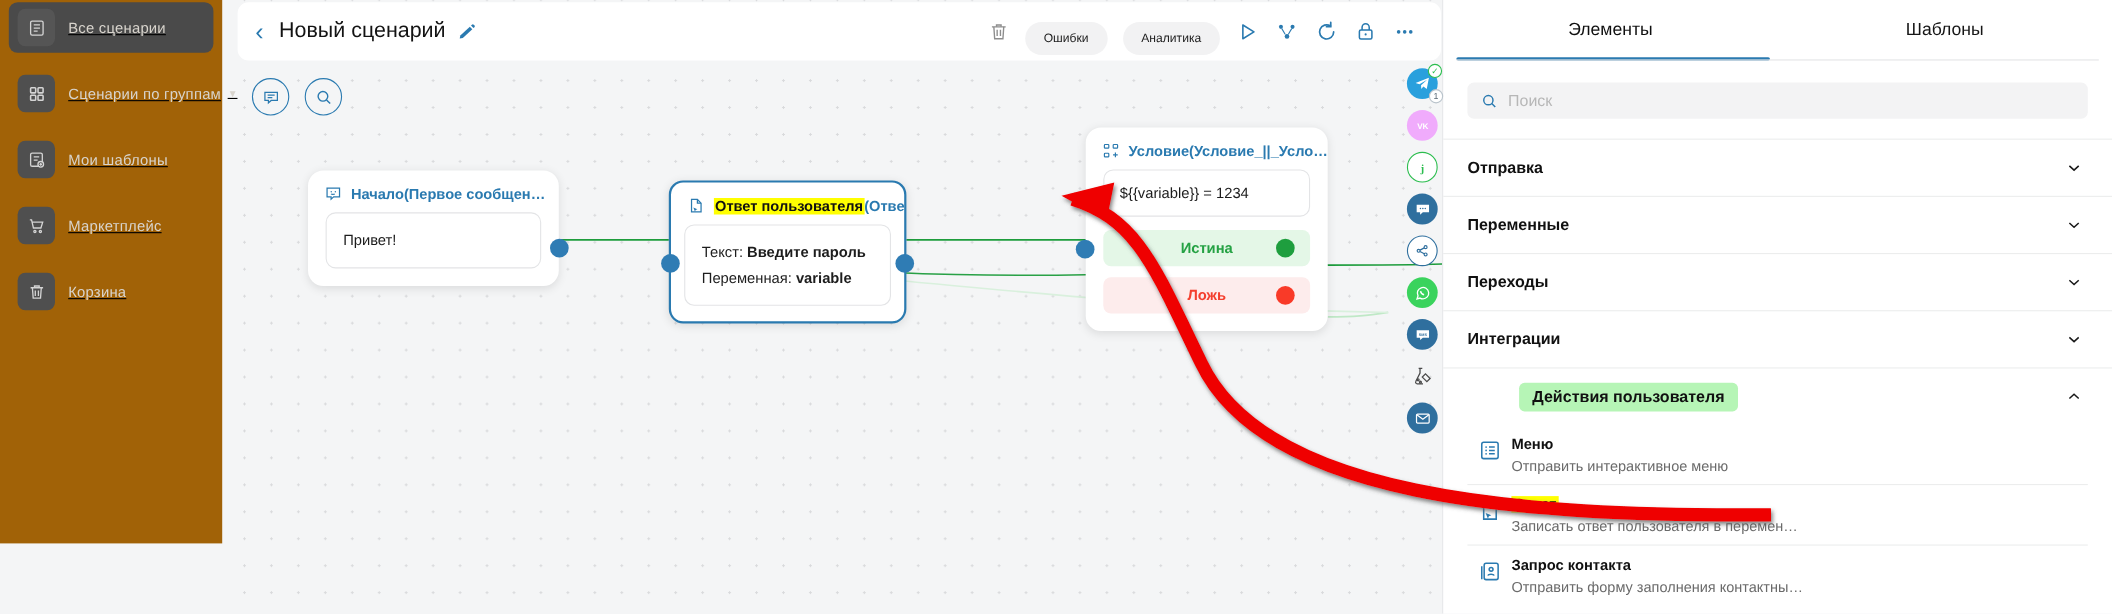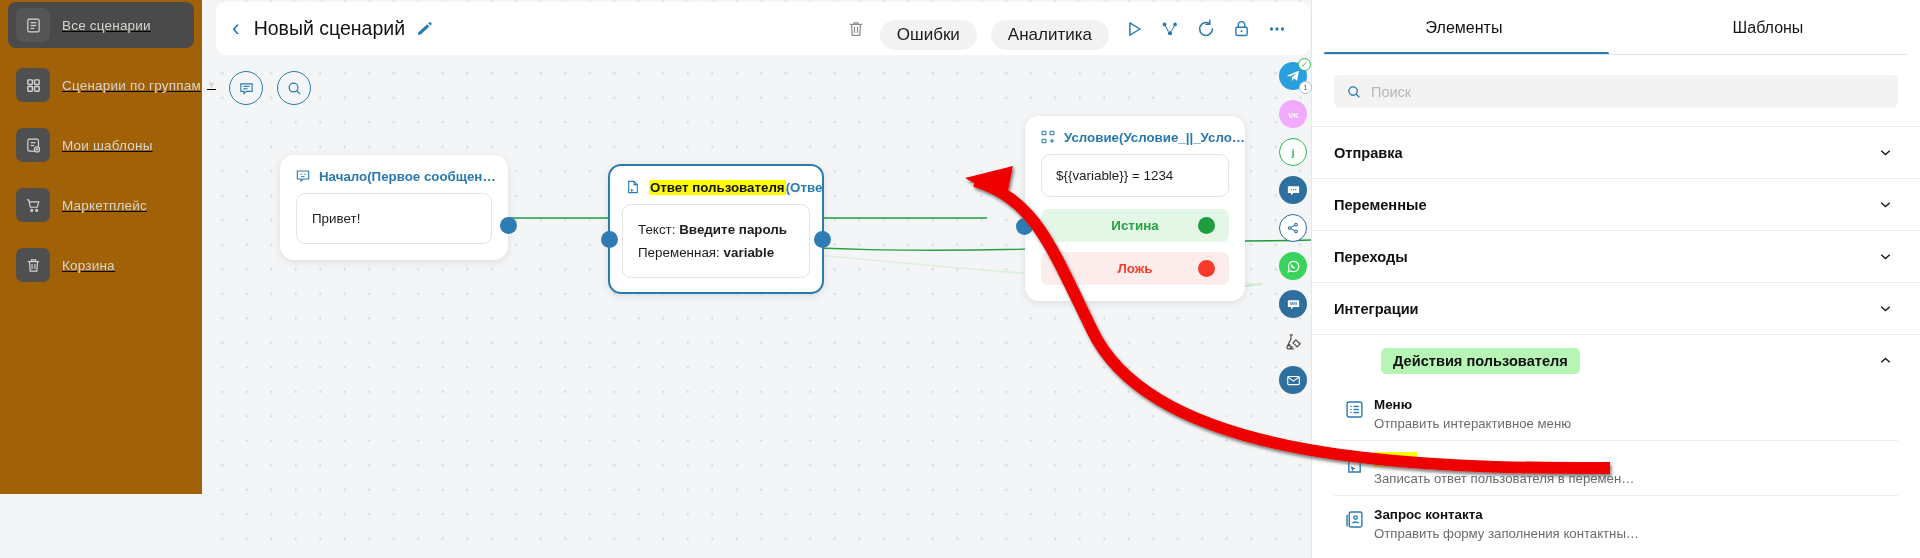--- a/index.html
+++ b/index.html
@@ -94,21 +94,21 @@
     display: flex; align-items: center; gap: 14px;
     padding-right: 22px;
   }
   .trash-btn { cursor: pointer; display: flex; color: #8d8d8d; }
   .pill {
     background: #f2f2f3;
     border-radius: 16px;
     height: 30px;
     padding: 0 17px;
     display: flex; align-items: center;
-    font-size: 17px; color: #1c1c1c;
+    font-size: 11px; color: #1c1c1c;
     cursor: pointer;
     white-space: nowrap;
     margin-top: 12px;
   }
   .tb-icon { cursor: pointer; display: flex; color: #2a7ab0; }
 
   
   .canvas-tools {
     position: absolute; left: 27px; top: 71px;
     display: flex; gap: 14px; z-index: 3;
@@ -154,21 +154,21 @@
   #node-start { left: 78px; top: 155px; width: 228px; }
   #node-start .node-body { min-height: 51px; display:flex; align-items:center; }
 
   #node-answer {
     left: 406px; top: 164px; width: 216px;
     border: 2px solid #2a7ab0;
     border-radius: 13px;
   }
   #node-answer .node-body { margin: 0 12px 14px 12px; }
 
-  #node-cond { left: 823px; top: 116px; width: 220px; padding-bottom: 14px; }
+  #node-cond { left: 785px; top: 116px; width: 220px; padding-bottom: 14px; }
   #node-cond .node-body { margin: 0 16px 12px 16px; padding: 13px 14px; font-family: "Liberation Sans", sans-serif; }
   .branch {
     margin: 0 16px 10px 16px;
     height: 33px; border-radius: 7px;
     display: flex; align-items: center; justify-content: center;
     position: relative;
     font-size: 13.4px; font-weight: bold;
   }
   .branch.true { background: #e4f7e7; color: #25a244; }
   .branch.false { background: #fdecec; color: #f4402f; margin-bottom: 2px; }

